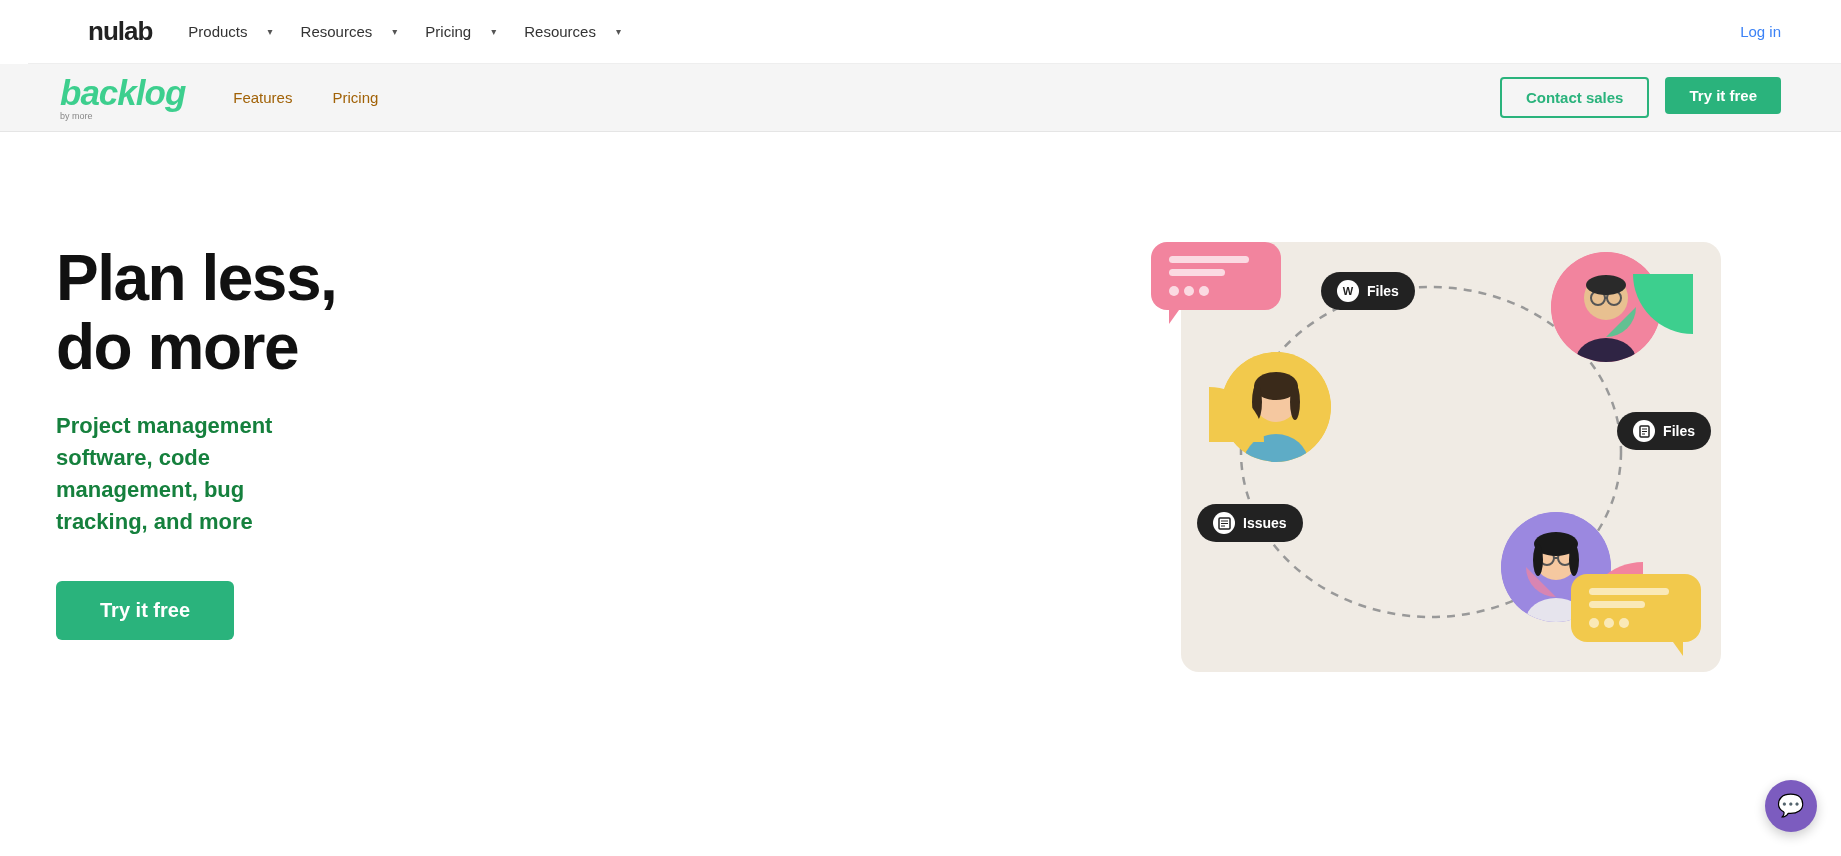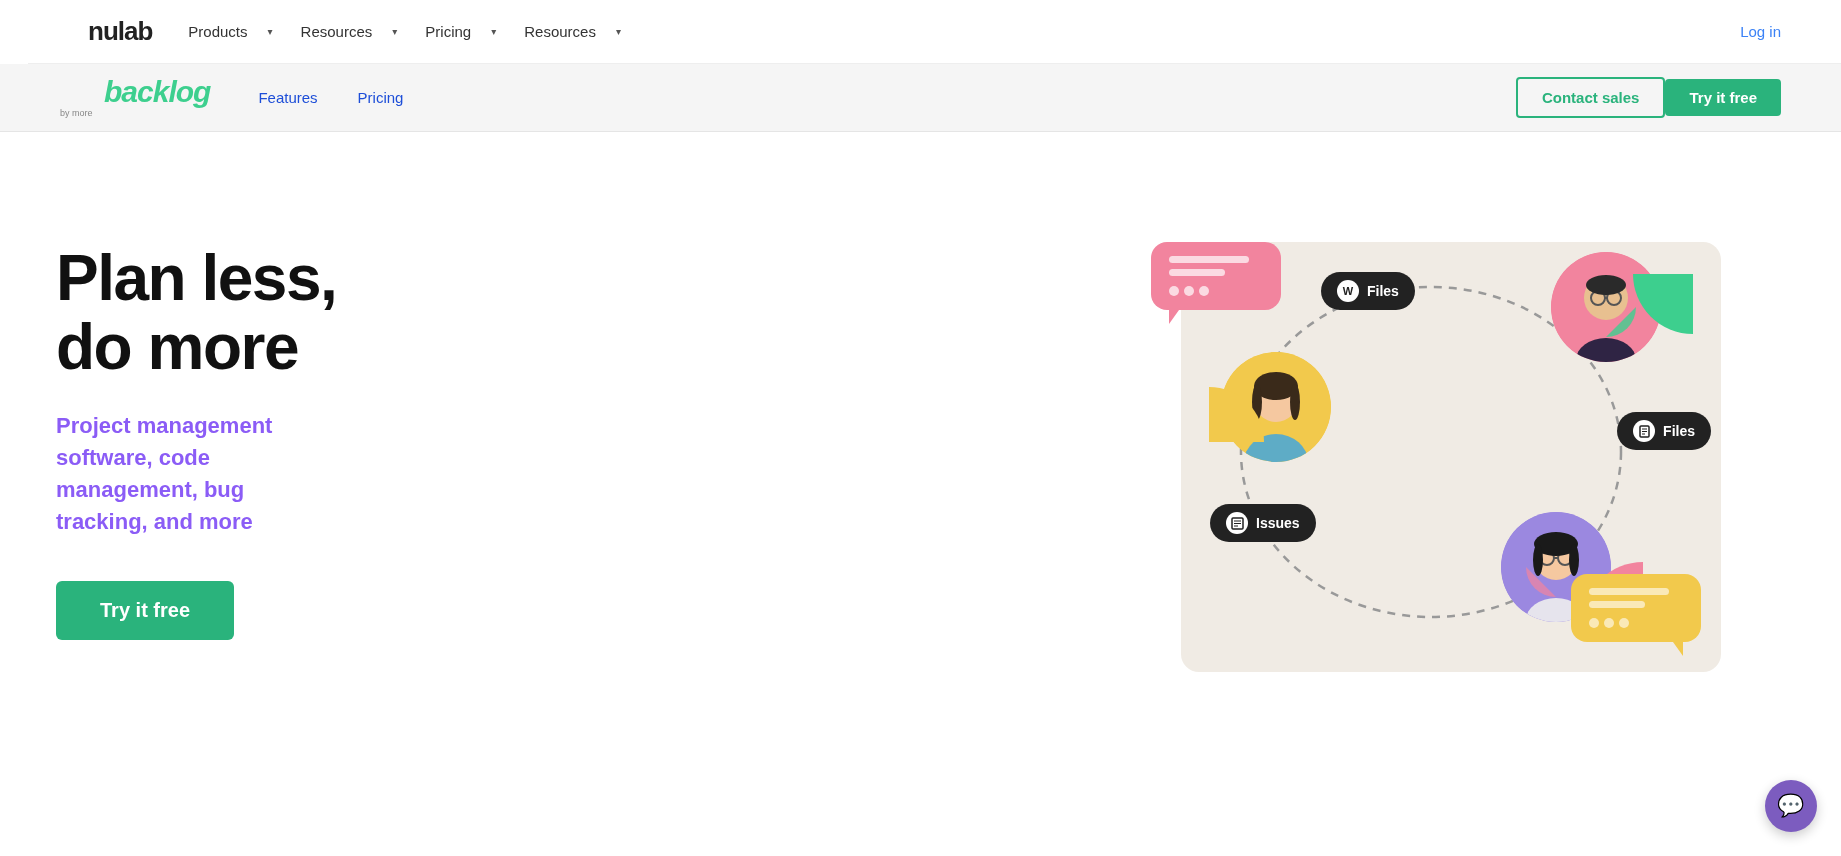--- a/index.html
+++ b/index.html
@@ -23,26 +23,26 @@
     
     .sub-nav {
       display: flex; align-items: center; justify-content: space-between;
       padding: 0 60px; height: 68px; background: #f5f5f5; border-bottom: 1px solid #e5e5e5;
     }
     .sub-nav-left { display: flex; align-items: center; gap: 48px; }
     .backlog-logo {
       display: flex; flex-direction: column; line-height: 1;
     }
     .backlog-logo-text {
-      font-size: 30px; font-weight: 800; color: #3dcf8e; font-style: italic; letter-spacing: -1px; margin-left: 44px;
+      font-size: 35px; font-weight: 800; color: #3dcf8e; font-style: italic; letter-spacing: -1px;
     }
     .backlog-by { font-size: 9px; color: #888; margin-top: 2px; }
     .sub-nav-menu { display: flex; align-items: center; gap: 40px; }
-    .sub-nav-item { font-size: 15px; color: #1d4ed8; cursor: pointer; font-weight: 400; }
-    .sub-nav-right { display: flex; align-items: center; gap: 0; }
+    .sub-nav-item { font-size: 15px; color: #a16207; cursor: pointer; font-weight: 400; }
+    .sub-nav-right { display: flex; align-items: flex-start; gap: 16px; }
     .contact-sales-btn {
       padding: 10px 24px; border: 2px solid #2ab37c; color: #2ab37c;
       background: transparent; border-radius: 4px; font-size: 15px; font-weight: 600;
       cursor: pointer;
     }
     .try-free-btn-nav {
       padding: 10px 24px; border: none; background: #2ab37c; color: #fff;
       border-radius: 4px; font-size: 15px; font-weight: 600; cursor: pointer;
     }
 
@@ -50,21 +50,21 @@
     .hero {
       display: flex; align-items: center; justify-content: space-between;
       padding: 60px 120px 60px 56px; min-height: 620px; background: #fff;
     }
     .hero-left { max-width: 480px; }
     .hero-heading {
       font-size: 64px; font-weight: 900; color: #111; line-height: 1.08;
       margin-bottom: 28px; letter-spacing: -1.5px;
     }
     .hero-sub {
-      font-size: 22px; font-weight: 700; color: #8b5cf6; line-height: 1.45;
+      font-size: 22px; font-weight: 700; color: #15803d; line-height: 1.45;
       margin-bottom: 44px;
     }
     .try-free-btn-hero {
       display: inline-block; padding: 18px 44px; background: #2ab37c; color: #fff;
       border: none; border-radius: 6px; font-size: 20px; font-weight: 700; cursor: pointer;
       text-decoration: none;
     }
 
     
     .hero-right { position: relative; width: 600px; height: 460px; flex-shrink: 0; }
@@ -273,21 +273,21 @@
         <svg width="13" height="13" viewBox="0 0 13 13">
           <rect x="2" y="1" width="9" height="11" rx="1" fill="none" stroke="#222" stroke-width="1.5"></rect>
           <line x1="4" y1="4" x2="9" y2="4" stroke="#222" stroke-width="1"></line>
           <line x1="4" y1="6.5" x2="9" y2="6.5" stroke="#222" stroke-width="1"></line>
           <line x1="4" y1="9" x2="7" y2="9" stroke="#222" stroke-width="1"></line>
         </svg>
       </div>
       <span>Files</span>
     </div>
 
-    <div class="feature-pill" style="bottom: 130px; left: 89px;">
+    <div class="feature-pill" style="bottom: 130px; left: 76px;">
       <div class="pill-icon">
         <svg width="13" height="13" viewBox="0 0 13 13">
           <rect x="1" y="1" width="11" height="11" rx="1" fill="none" stroke="#222" stroke-width="1.5"></rect>
           <line x1="3" y1="4" x2="10" y2="4" stroke="#222" stroke-width="1"></line>
           <line x1="3" y1="6.5" x2="10" y2="6.5" stroke="#222" stroke-width="1"></line>
           <line x1="3" y1="9" x2="7" y2="9" stroke="#222" stroke-width="1"></line>
         </svg>
       </div>
       <span>Issues</span>
     </div>

